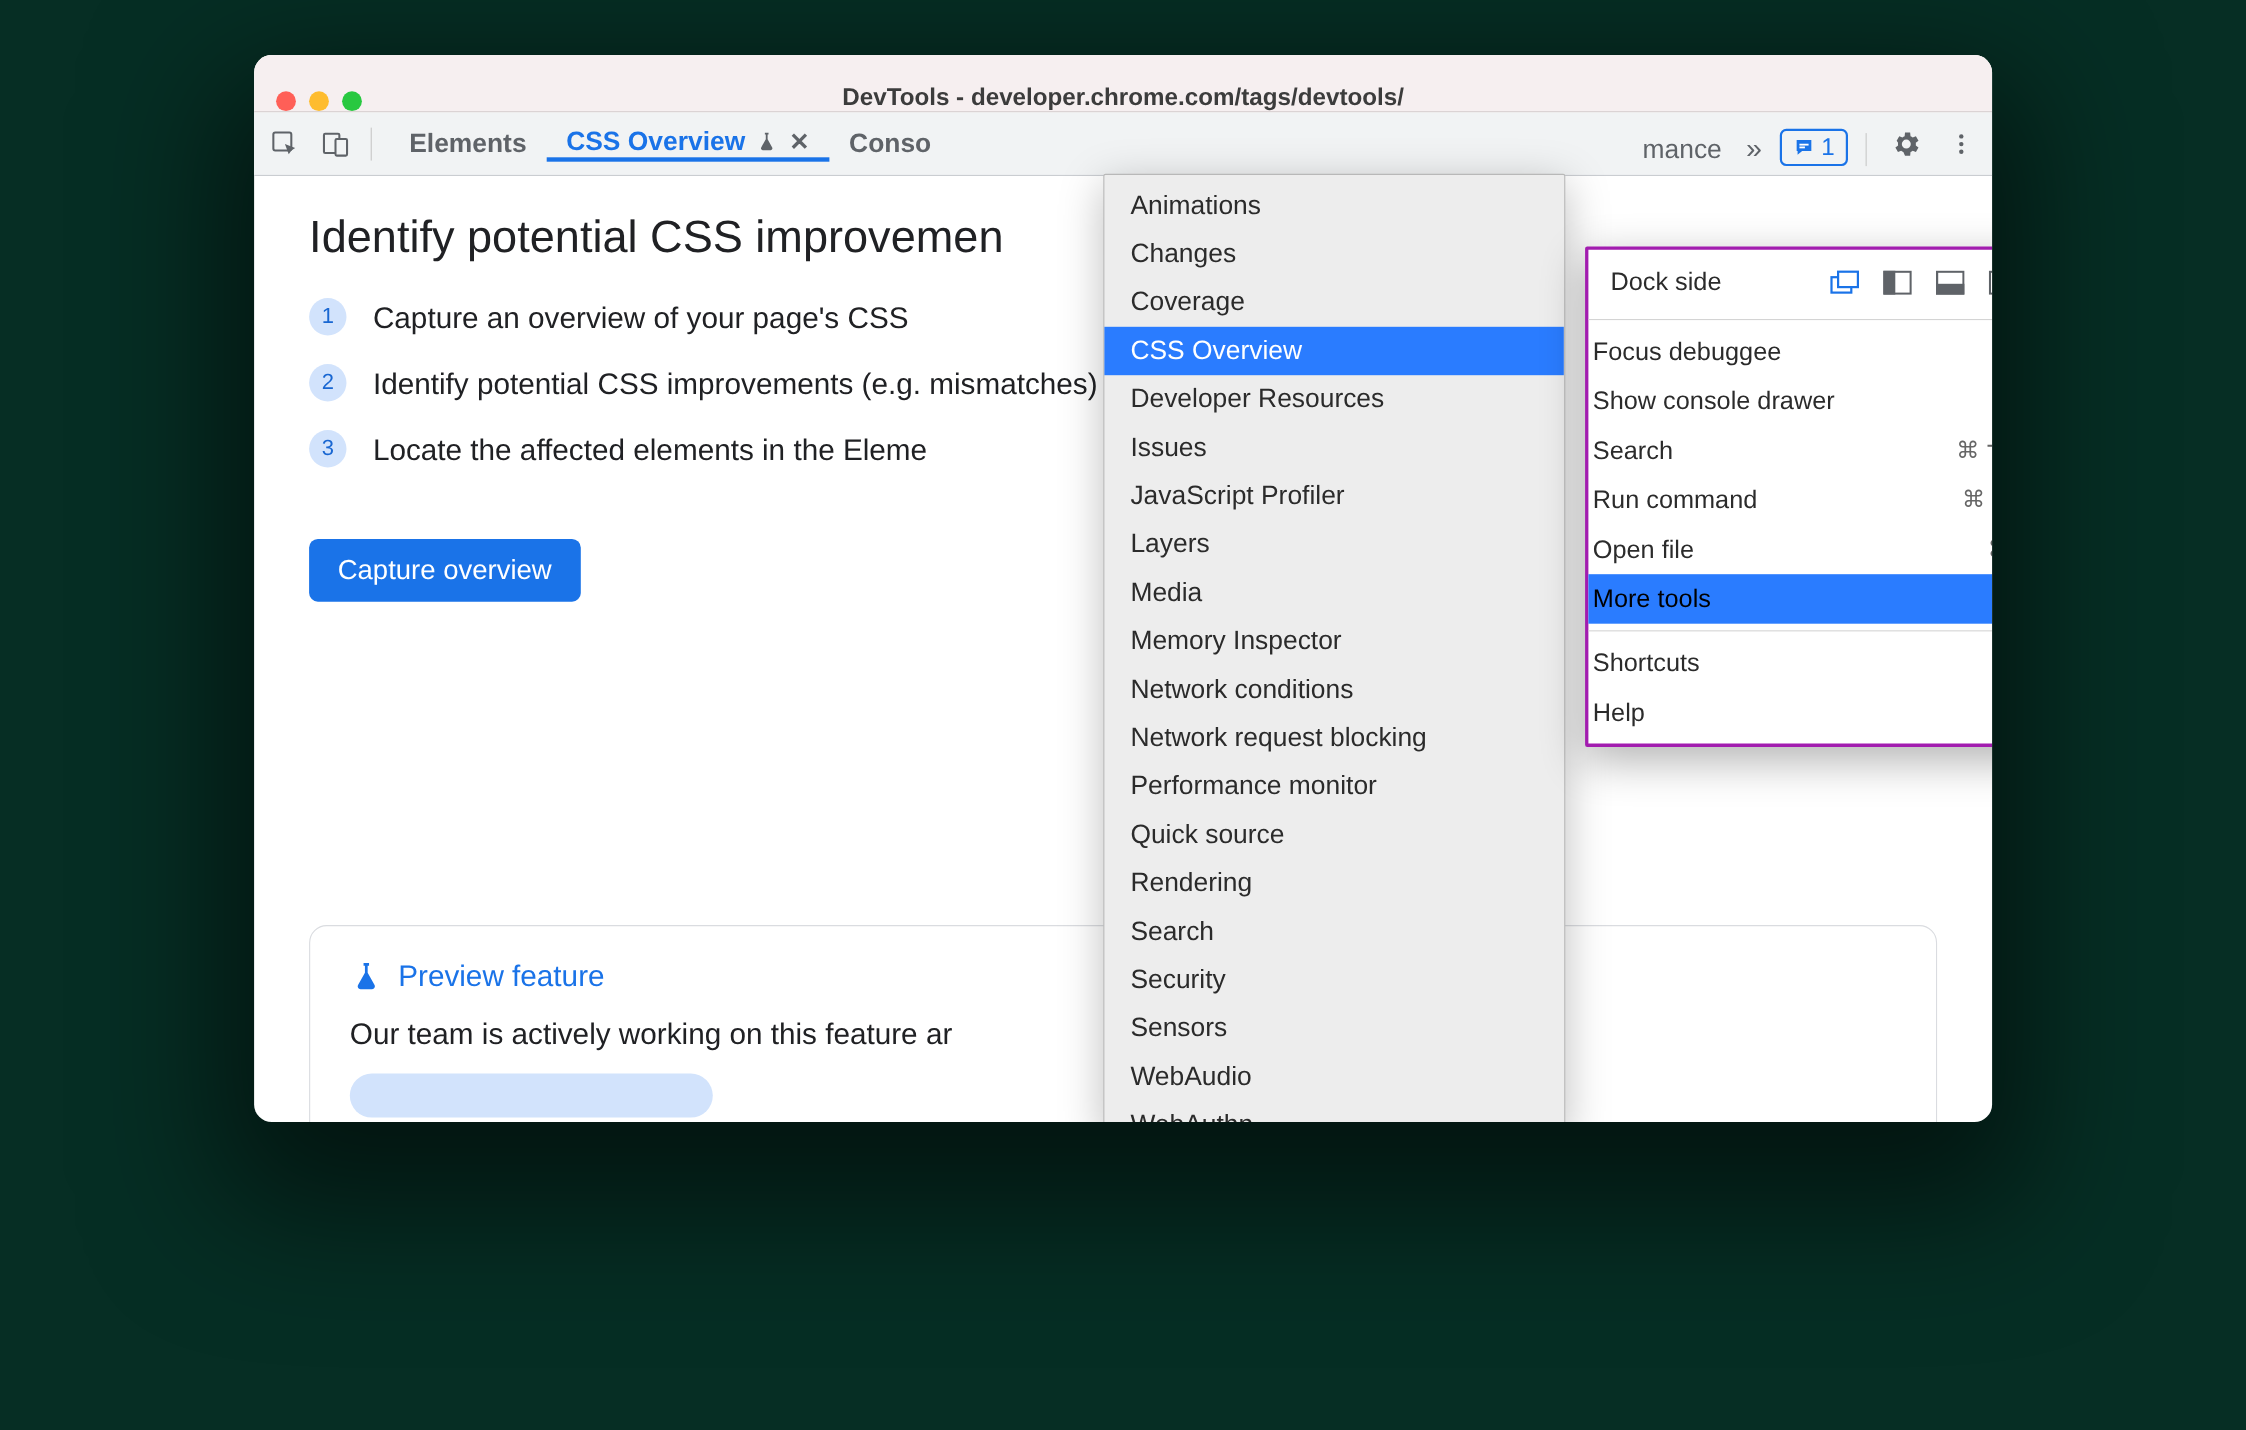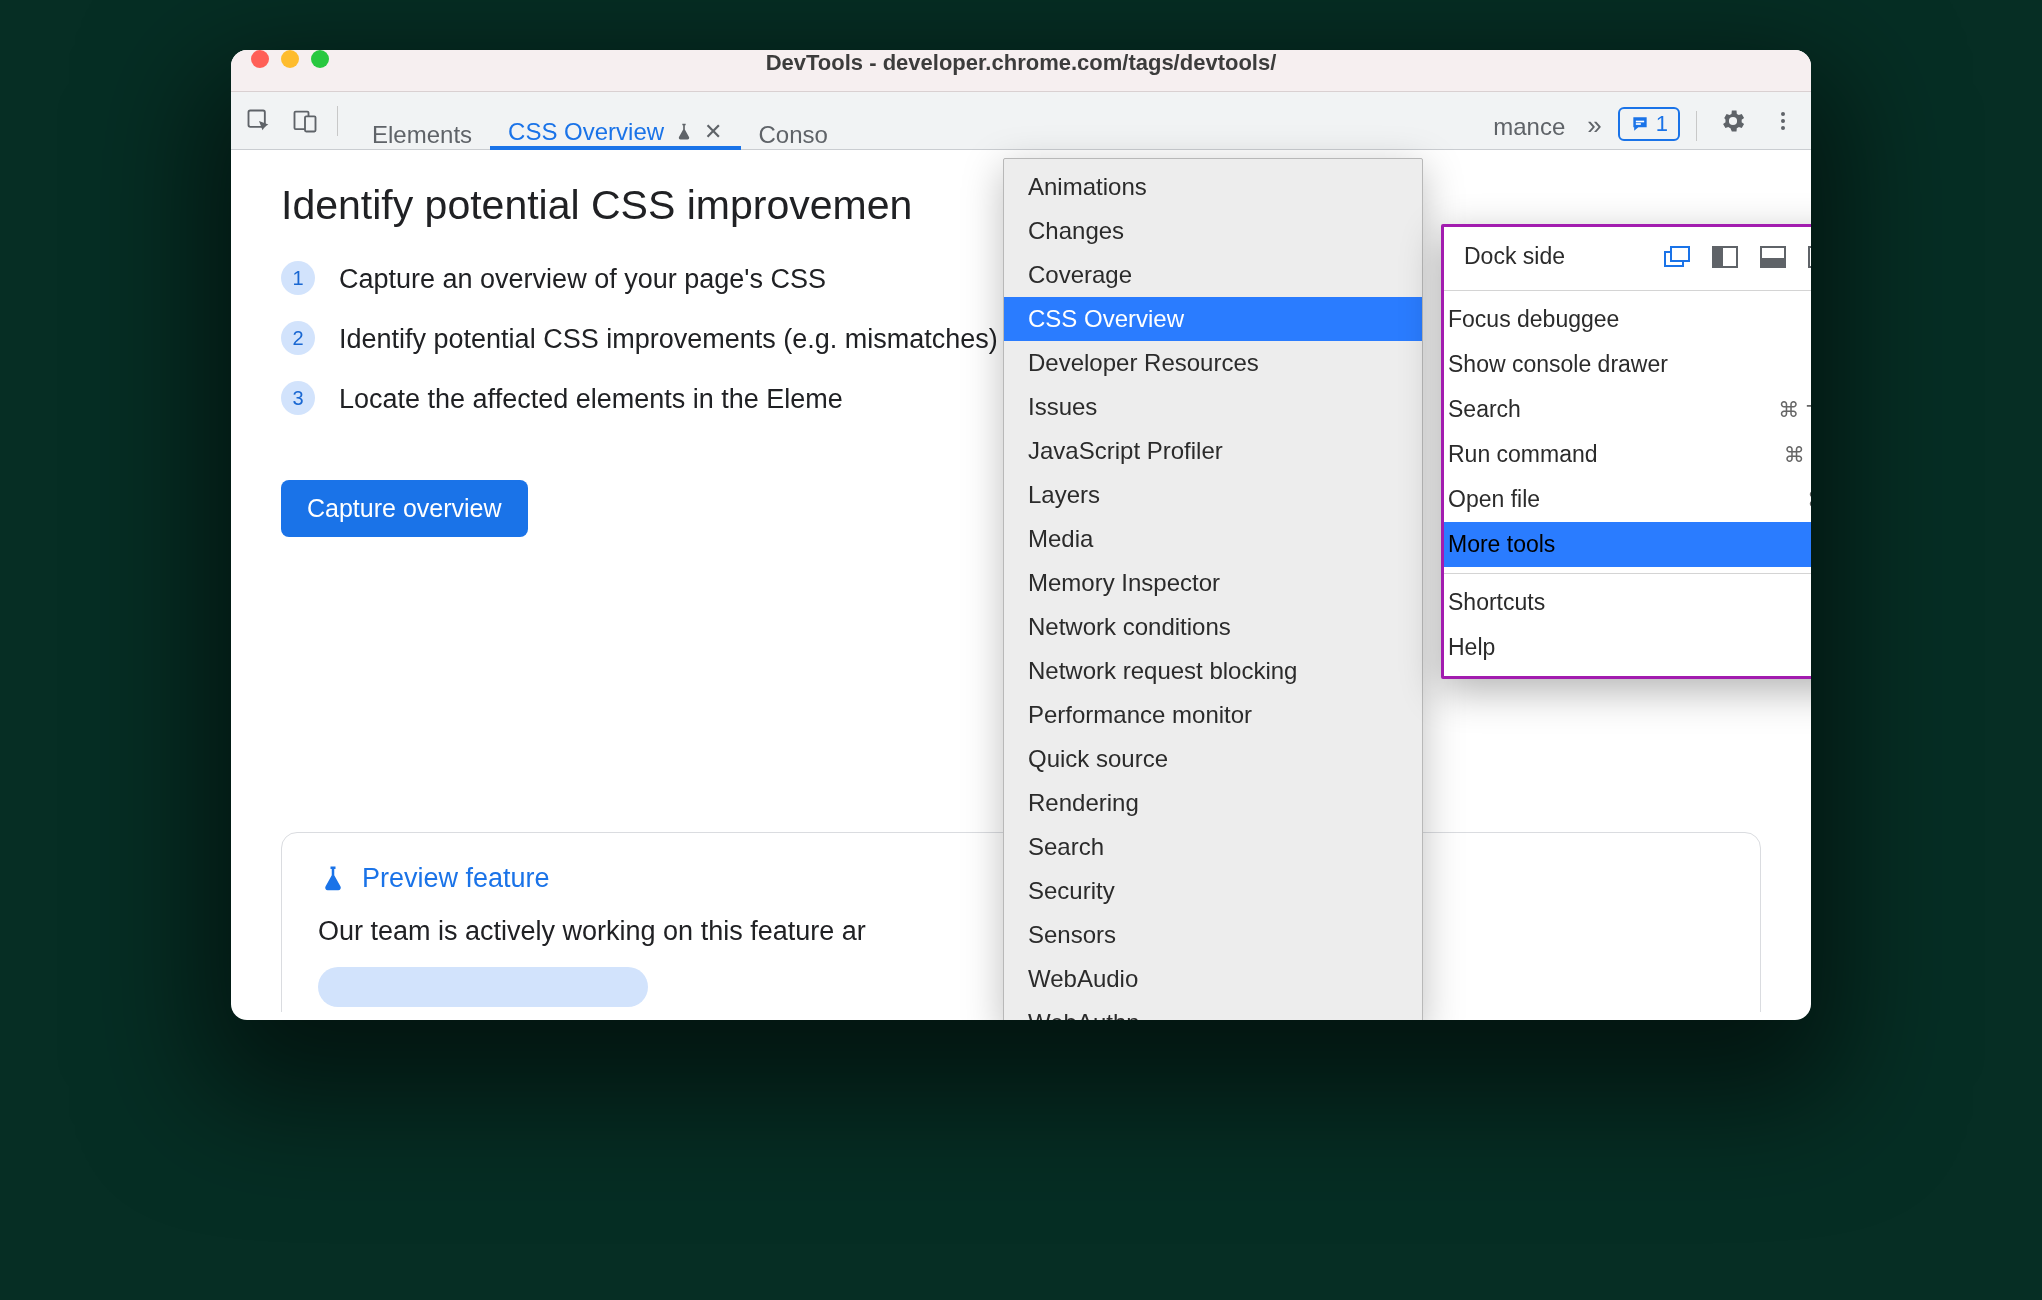--- a/index.html
+++ b/index.html
@@ -4,34 +4,34 @@
 <style>
   * { box-sizing: border-box; margin: 0; padding: 0; }
   html, body { width: 2042px; height: 1300px; background: #062e24; font-family: -apple-system, "Helvetica Neue", Arial, sans-serif; }
   .stage { width: 2042px; height: 1300px; position: relative; display: flex; align-items: flex-start; justify-content: center; padding-top: 50px; }
   .window {
     width: 1580px; height: 970px; background: #fff; border-radius: 16px;
     box-shadow: 0 50px 120px 30px rgba(0,0,0,0.55);
     overflow: hidden; position: relative;
   }
   .titlebar {
-    height: 42px; background: #f6eff0; display: flex; align-items: flex-start;
+    height: 52px; background: #f6eff0; display: flex; align-items: flex-end;
     border-bottom: 1px solid #d9d0d1; position: relative;
   }
   .traffic { display: flex; gap: 12px; margin-left: 20px; }
   .dot { width: 18px; height: 18px; border-radius: 50%; }
   .dot.red { background: #ff5f57; } .dot.yellow { background: #febc2e; } .dot.green { background: #28c840; }
   .title { position: absolute; left: 0; right: 0; text-align: center; font-size: 22px; font-weight: 600; color: #3c3c3c; pointer-events: none; }
   .toolbar {
     height: 58px; background: #f1f3f4; border-bottom: 1px solid #cacdd1;
     display: flex; align-items: center; padding: 0 8px; gap: 6px;
   }
   .tb-icon { width: 40px; height: 40px; display: flex; align-items: center; justify-content: center; color: #5f6368; cursor: pointer; }
   .divider { width: 1px; height: 30px; background: #c8c8c8; margin: 0 6px; }
-  .tabs { display: flex; align-items: flex-end; height: 100%; gap: 0; margin-left: 4px; }
+  .tabs { display: flex; align-items: center; height: 100%; gap: 0; margin-left: 4px; font-weight: bold; }
   .tab { display: flex; align-items: center; padding: 0 18px; font-size: 24px; color: #5f6368; cursor: pointer; gap: 10px; white-space: nowrap; }
   .tab.active { color: #1a73e8; border-bottom: 4px solid #1a73e8; margin-bottom: -1px; }
   .tab-close { font-size: 22px; color: #5f6368; }
   .flask-sm { width: 20px; height: 20px; }
   .tb-right { margin-left: auto; display: flex; align-items: flex-end; gap: 10px; }
   .issues-badge { display: flex; align-items: center; gap: 6px; border: 2px solid #1a73e8; color: #1a73e8; border-radius: 6px; padding: 2px 10px; font-size: 22px; font-weight: 500; }
   .content { position: relative; padding: 32px 50px; height: calc(100% - 108px); overflow: hidden; }
   h1 { font-size: 41px; font-weight: 400; color: #202124; margin-bottom: 32px; }
   ol.steps { list-style: none; counter-reset: step; }
   ol.steps li { display: flex; gap: 24px; font-size: 27px; color: #202124; margin-bottom: 22px; line-height: 1.4; max-width: 900px; }

